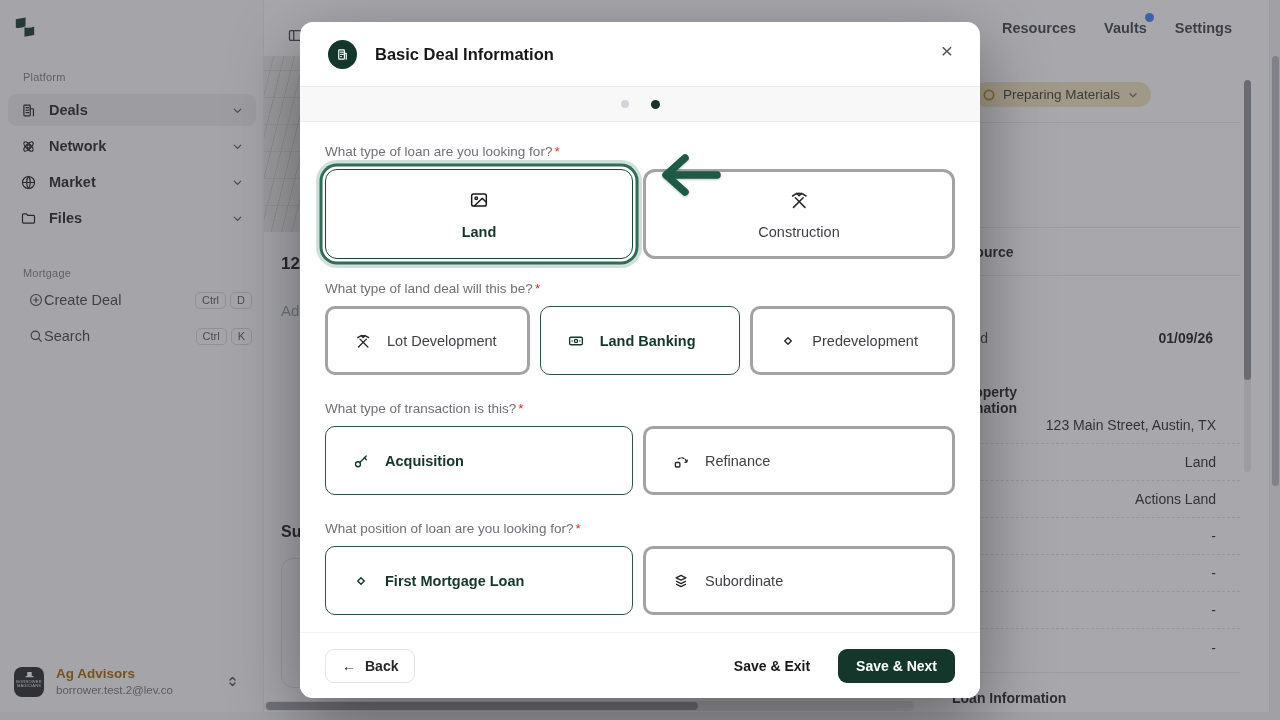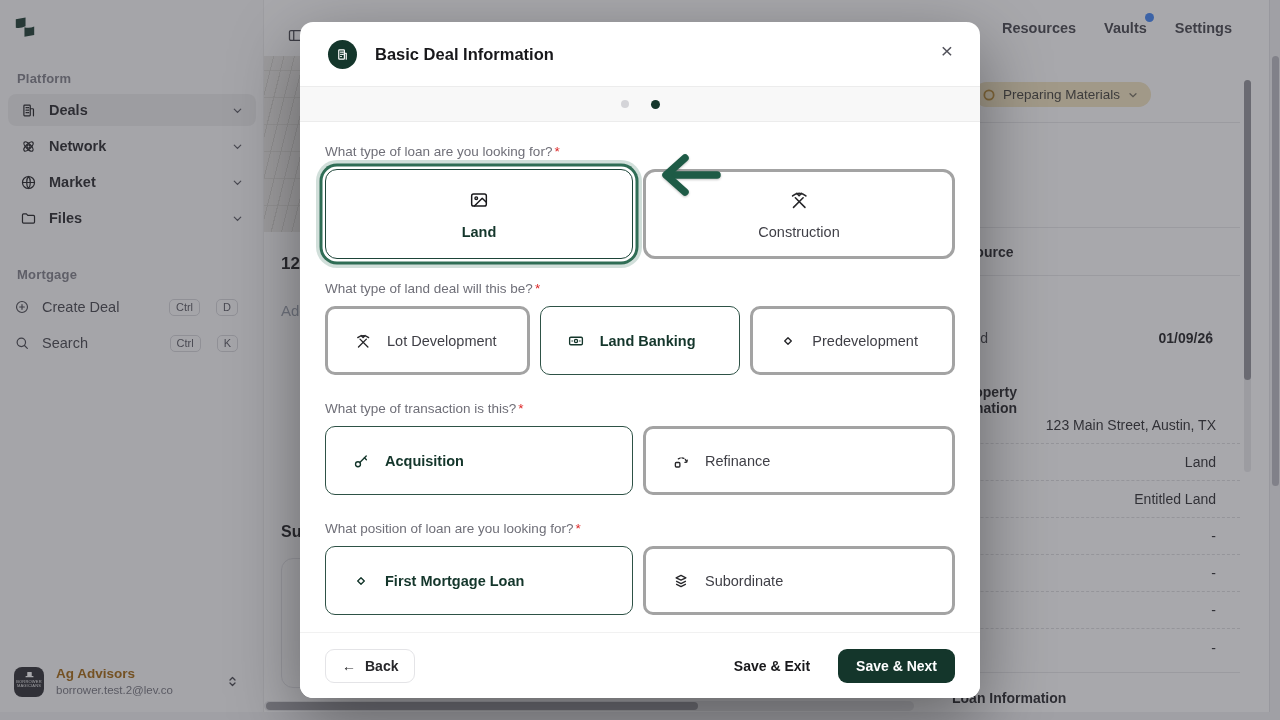--- a/index.html
+++ b/index.html
@@ -7,28 +7,28 @@
     font-family:"Liberation Sans", sans-serif; }
   .stage { position:relative; width:1280px; height:720px; overflow:hidden; background:#fff; }
   svg { display:block; }
 
   
   .page { position:absolute; inset:0; background:#fff; }
 
   .sidebar { position:absolute; left:0; top:0; width:264px; height:720px;
     background:#fafafa; border-right:1px solid #ededed; }
   .logo { position:absolute; left:12px; top:14px; }
-  .side-sec { position:absolute; left:17px; font-size:13px; color:#7a7a83; letter-spacing:.2px;font-weight:bold; }
+  .side-sec { position:absolute; left:23px; font-size:11px; color:#7a7a83; letter-spacing:.2px; }
   .nav-item { position:absolute; left:8px; width:248px; height:32px; border-radius:8px;
     display:flex; align-items:center; padding:0 12px; gap:12px; color:#27272a; }
   .nav-item.active { background:#ececec; }
   .nav-item .lbl { font-size:14.5px; font-weight:700; color:#1f1f23; flex:1; }
   .nav-item .chev { color:#52525b; }
-  .act-item { position:absolute; left:2px; width:248px; height:30px;
-    display:flex; align-items:center; padding:0 12px; gap:12px; color:#3f3f46; }
+  .act-item { position:absolute; left:16px; width:248px; height:30px;
+    display:flex; align-items:flex-start; padding:0 12px; color:#3f3f46; }
   .act-item .lbl { font-size:14.5px; flex:1; color:#3f3f46; }
   .kbd { font-size:11px; color:#52525b; border:1px solid #d4d4d8; border-radius:5px;
     padding:1px 6px 2px; margin-left:4px; }
   .userbox { position:absolute; left:0; bottom:8px; width:264px; height:48px; }
   .avatar { position:absolute; left:14px; top:3px; width:30px; height:30px; border-radius:8px;
     background:#26262b; color:#fff; overflow:hidden; text-align:center; }
   .avatar .hat { margin:4px auto 0; }
   .avatar .microtxt { font-size:4px; line-height:4px; color:#e8e8e8; letter-spacing:.2px; }
   .uname { position:absolute; left:56px; top:2px; font-size:13.5px; font-weight:700; color:#a16207; }
   .uemail { position:absolute; left:56px; top:20px; font-size:11.5px; color:#71717a; }
@@ -293,21 +293,21 @@
       <div class="rdiv" style="top:219px"></div>
 
       <div class="rlabel" style="left:0; top:274px; width:108px; text-align:right">Created</div>
       <div class="rlabel" style="top:274px; right:55px; font-weight:700; color:#18181b">01/09/26</div>
       <div class="kebab" style="left:322px; top:272px">⋮</div>
 
       <div class="rlabel b" style="left:0; top:328px; width:137px; text-align:right">Property Information</div>
 
       <div class="rvalrow" style="top:351px">123 Main Street, Austin, TX</div>
       <div class="rvalrow" style="top:388px">Land</div>
-      <div class="rvalrow" style="top:425px">Entitled Land</div>
+      <div class="rvalrow" style="top:425px">Actions Land</div>
       <div class="rvalrow" style="top:462px">-</div>
       <div class="rvalrow" style="top:499px">-</div>
       <div class="rvalrow" style="top:536px">-</div>
       <div class="rvalrow last" style="top:573px">-</div>
 
       <div class="rdiv" style="top:616px"></div>
       <div class="rlabel b" style="left:72px; top:634px">Loan Information</div>
     </div>
 
     <div class="vscroll">

